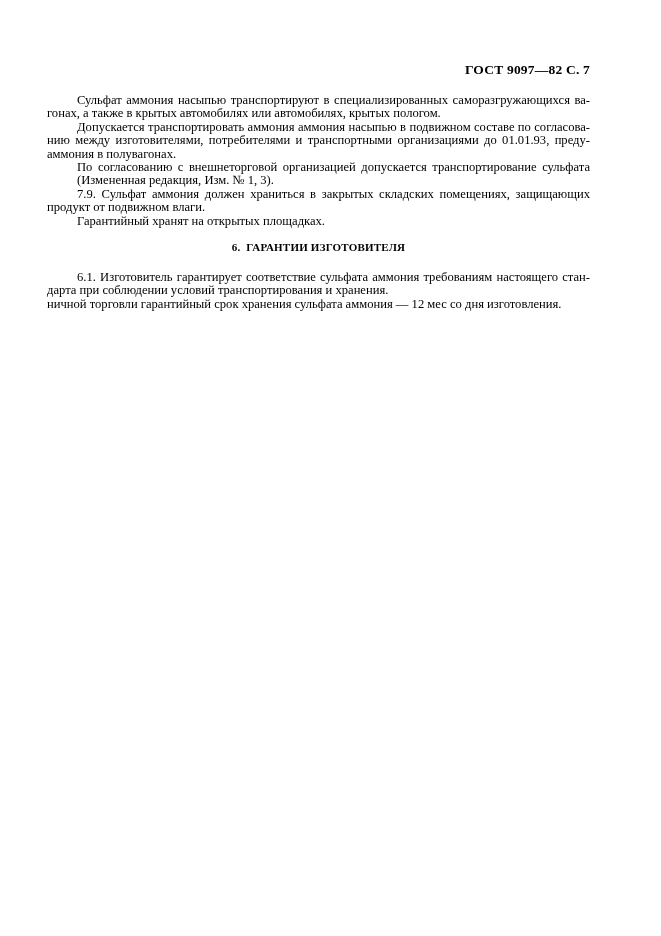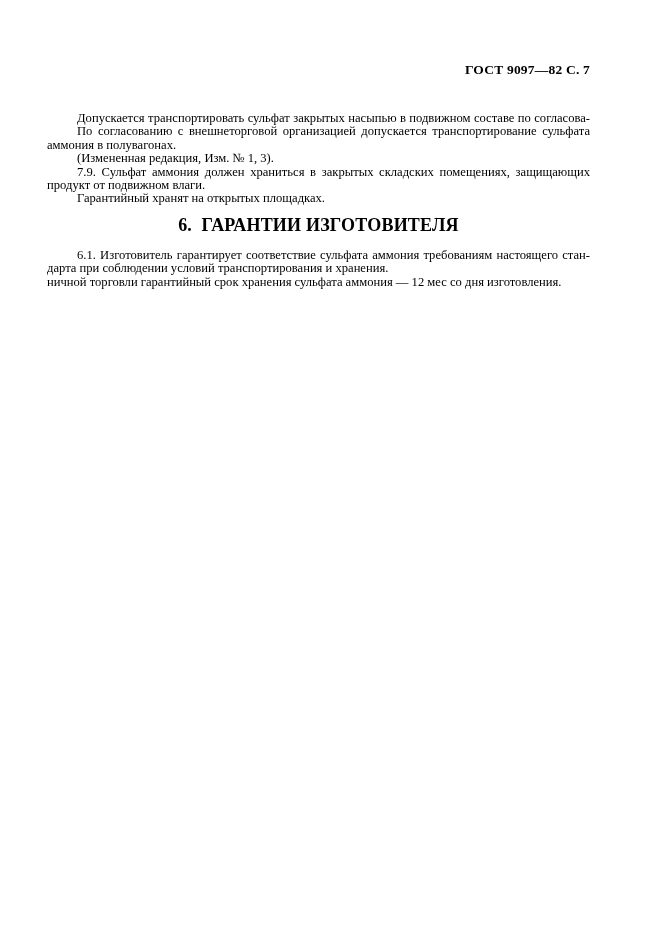--- a/index.html
+++ b/index.html
@@ -16,21 +16,21 @@
     font-family: "Liberation Serif", "DejaVu Serif", serif;
     box-sizing: border-box;
     padding: 62px 71px 0 47px;
     overflow: hidden;
   }
   .running-header {
     text-align: right;
     font-weight: bold;
     font-size: 13.5px;
     line-height: 15px;
-    margin-bottom: 35px;
+    margin-bottom: 17px;
     letter-spacing: 0.2px;
   }
   .content {
     width: 543px;
   }
   .line {
     font-size: 12.6px;
     line-height: 13.4px;
   }
   
@@ -45,39 +45,44 @@
   }
   .firstline {
     text-indent: 30px;
   }
   .p-bold .line {
     font-weight: normal;
   }
   .heading {
     text-align: center;
     font-weight: bold;
-    font-size: 18px;
+    font-size: 11px;
     line-height: 15px;
     margin: 12px 0 16px 0;
     white-space: pre;
     letter-spacing: 0.2px;
   }
 </style>
 </head>
 <body>
 
 <div class="page">
   <div class="running-header">ГОСТ 9097—82 С. 7</div>
   <div class="content" id="doc-blocks">
       <div class="paragraph">
-        <div class="line jline firstline">Допускается транспортировать сульфат закрытых насыпью в подвижном составе по согласова-</div>
+        <div class="line jline firstline">Сульфат аммония насыпью транспортируют в специализированных саморазгружающихся ва-</div>
+        <div class="line lastline">гонах, а также в крытых автомобилях или автомобилях, крытых пологом.</div>
       </div>
       <div class="paragraph">
+        <div class="line jline firstline">Допускается транспортировать аммония аммония насыпью в подвижном составе по согласова-</div>
+        <div class="line jline">нию между изготовителями, потребителями и транспортными организациями до 01.01.93, преду-</div>
+      </div>
+      <div class="paragraph">
+        <div class="line lastline">аммония в полувагонах.</div>
         <div class="line jline firstline">По согласованию с внешнеторговой организацией допускается транспортирование сульфата</div>
-        <div class="line lastline">аммония в полувагонах.</div>
       </div>
       <div class="paragraph p-bold">
         <div class="line lastline firstline">(Измененная редакция, Изм. № 1, 3).</div>
       </div>
       <div class="paragraph">
         <div class="line jline firstline">7.9.  Сульфат аммония должен храниться в закрытых складских помещениях, защищающих</div>
         <div class="line lastline">продукт от подвижном влаги.</div>
       </div>
       <div class="paragraph">
         <div class="line lastline firstline">Гарантийный хранят на открытых площадках.</div>

